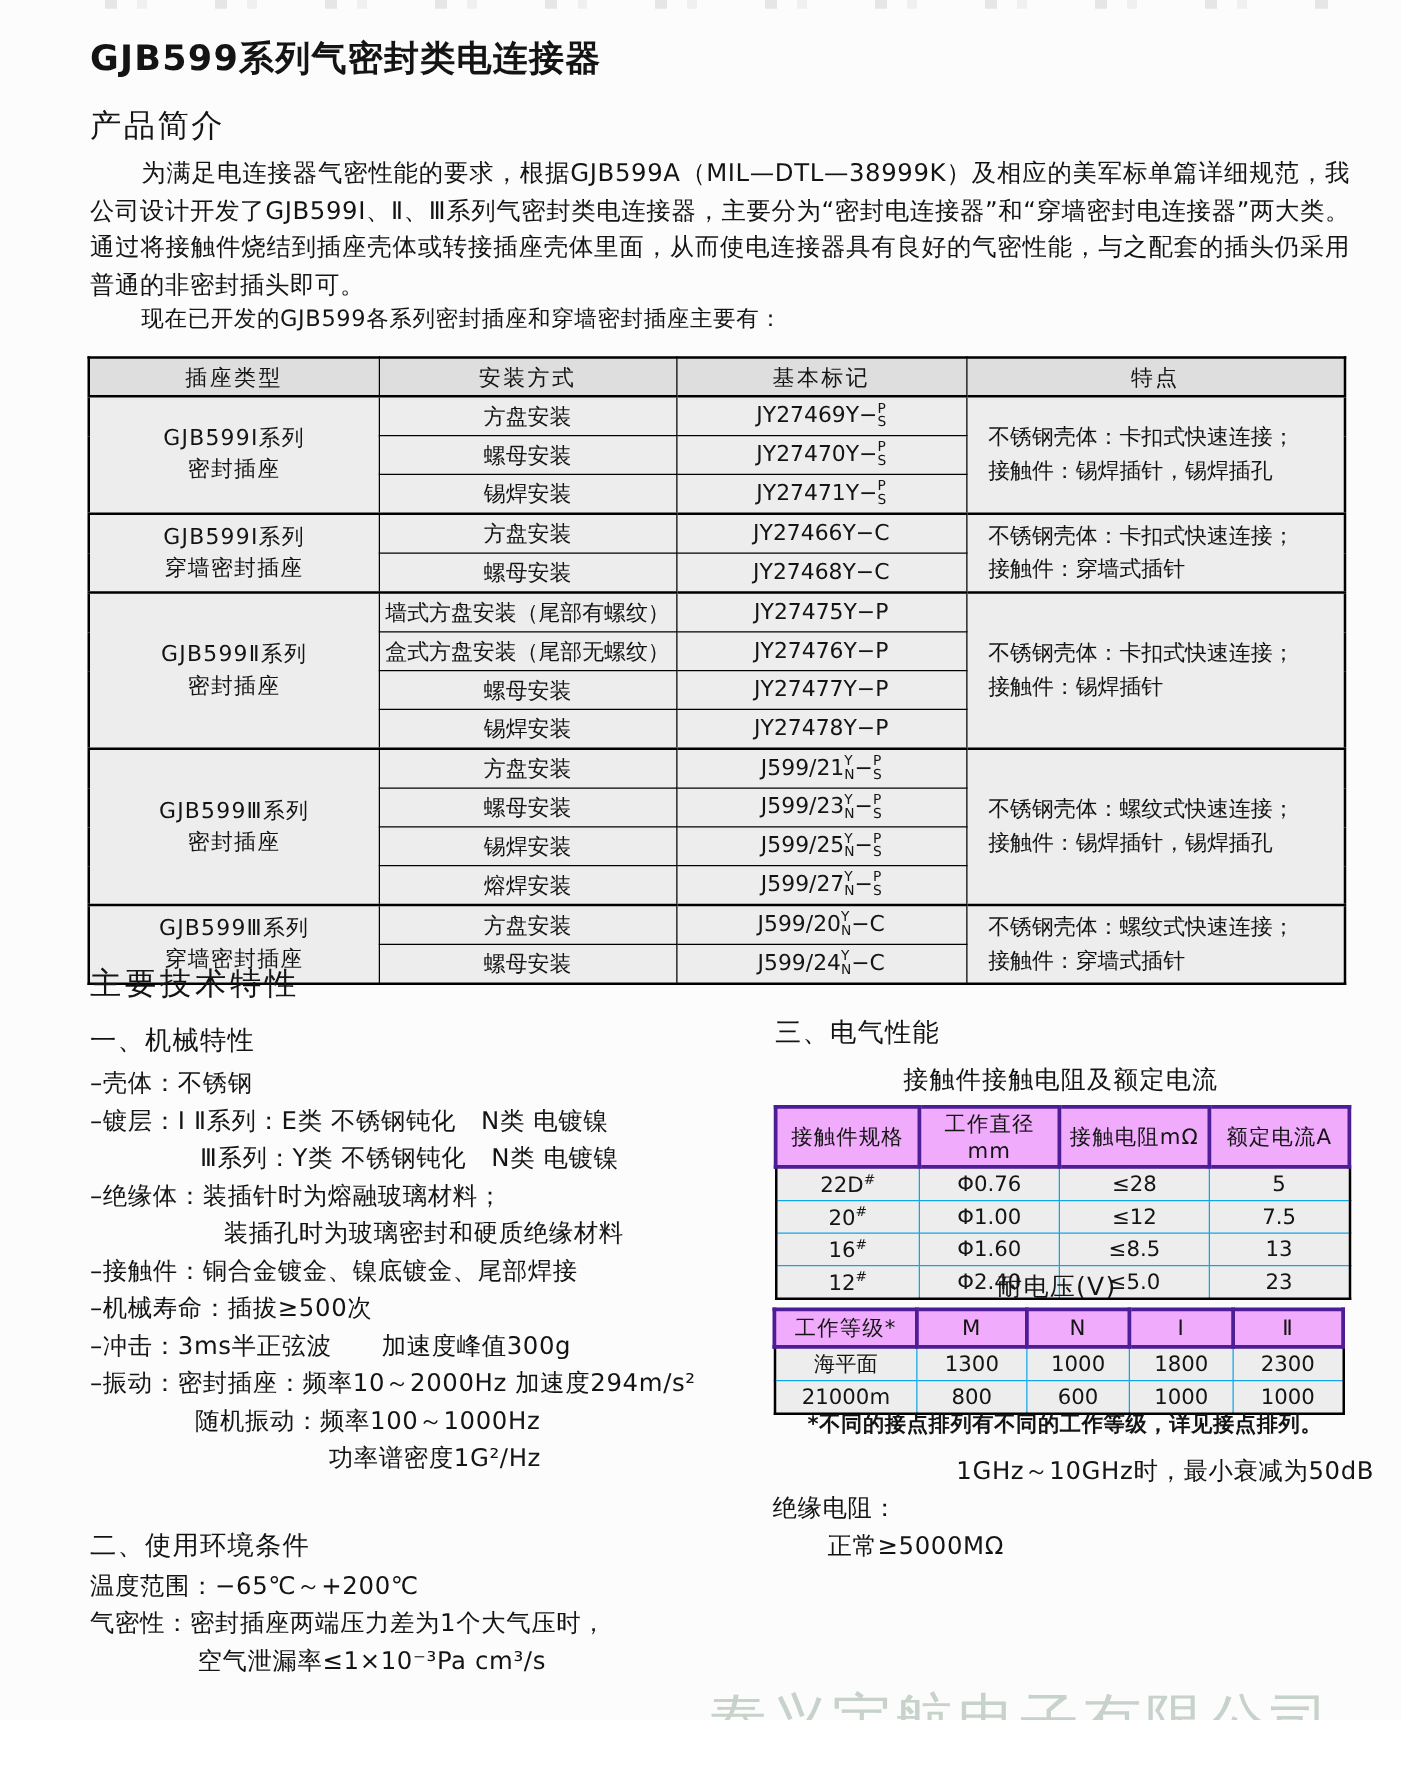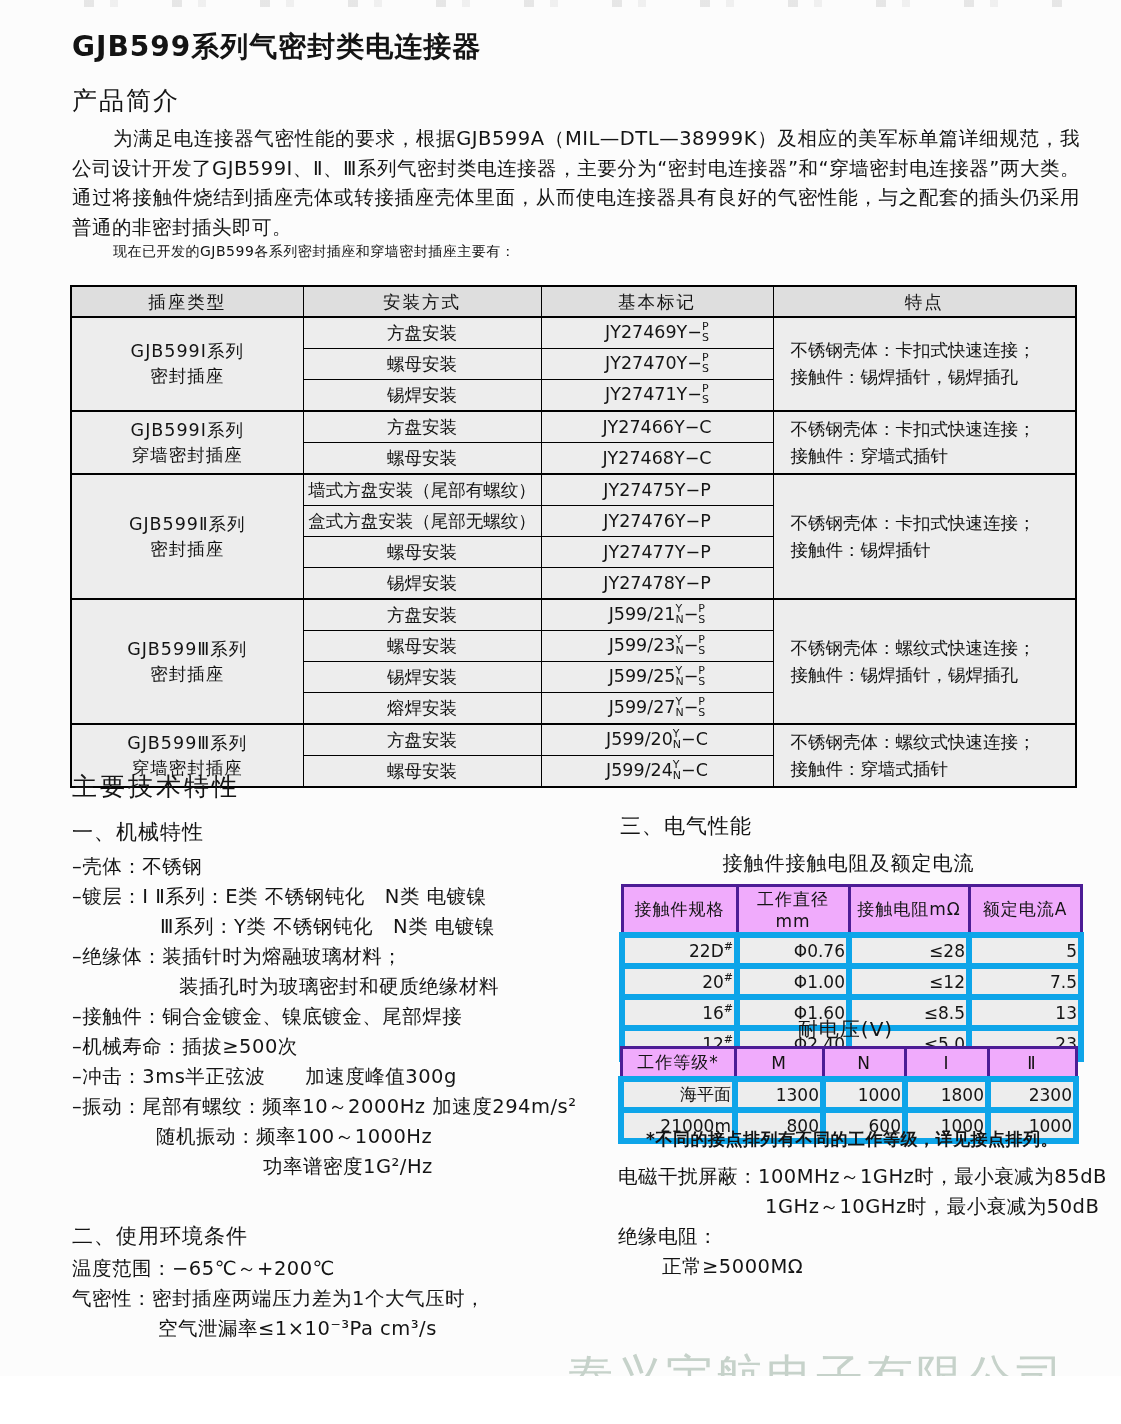--- a/index.html
+++ b/index.html
@@ -24,21 +24,21 @@
     font-size:28px;font-weight:bold;letter-spacing:1px;
   }
   .h-intro{position:absolute;left:72px;top:84px;font-size:25px;font-weight:normal;letter-spacing:2px;}
   .para{
     position:absolute;left:72px;top:124px;width:1008px;
     font-size:19.5px;line-height:29.5px;text-indent:41px;
     text-align:justify;letter-spacing:.5px;
   }
   .para2{
     position:absolute;left:72px;top:243px;width:1008px;
-    font-size:14px;text-indent:41px;letter-spacing:.5px;
+    font-size:18px;text-indent:41px;letter-spacing:.5px;
   }
   
   table{border-collapse:collapse;table-layout:fixed;}
   .main-table{position:absolute;left:70px;top:285px;width:1005px;font-size:17.5px;border:2px solid #000;}
   .main-table th{
     background:#dedede;border:1px solid #000;border-bottom:2px solid #000;
     height:27px;font-weight:normal;letter-spacing:2px;
   }
   .main-table td{background:#ededed;border:1px solid #000;height:30px;text-align:center;padding:0;}
   .main-table tr.gfirst td{border-top:2px solid #000;}
@@ -51,21 +51,21 @@
   }
   
   .h-tech{position:absolute;left:72px;top:770px;font-size:25px;letter-spacing:3px;}
   .h-sub{position:absolute;font-size:21px;letter-spacing:1px;}
   .lines{position:absolute;}
   .specline{font-size:19.5px;line-height:30px;white-space:pre;letter-spacing:.5px;}
   
   .tbl-title{position:absolute;font-size:20px;text-align:center;letter-spacing:1px;}
   .sub-table{font-size:17px;border:2px solid #000;position:absolute;}
   .sub-table th{background:#f0abfc;border:3px solid #4c1d95;height:25px;font-weight:normal;letter-spacing:1px;}
-  .sub-table td{background:#ededed;border:6px solid #0ea5e9;height:23px;text-align:right;}
+  .sub-table td{background:#ededed;border:1px solid #0ea5e9;height:23px;text-align:center;}
   .note{position:absolute;font-size:17px;letter-spacing:.5px;}
   
   .wm-center{
     position:absolute;left:352px;top:538px;
     font-family:"DejaVu Serif","Liberation Serif",serif;
     font-weight:bold;font-size:205px;line-height:1.05;letter-spacing:8px;
     opacity:.40;mix-blend-mode:multiply;pointer-events:none;z-index:5;
   }
   .wm-bottom{
     position:absolute;left:566px;top:1346px;
@@ -250,21 +250,21 @@
   <div class="h-sub" style="left:72px;top:818px;">一、机械特性</div>
   <div class="lines" style="left:72px;top:852px;" id="mech-lines">
       <div class="specline" style="padding-left: 0px;">–壳体：不锈钢</div>
       <div class="specline" style="padding-left: 0px;">–镀层：Ⅰ Ⅱ系列：E类 不锈钢钝化　N类 电镀镍</div>
       <div class="specline" style="padding-left: 88px;">Ⅲ系列：Y类 不锈钢钝化　N类 电镀镍</div>
       <div class="specline" style="padding-left: 0px;">–绝缘体：装插针时为熔融玻璃材料；</div>
       <div class="specline" style="padding-left: 107px;">装插孔时为玻璃密封和硬质绝缘材料</div>
       <div class="specline" style="padding-left: 0px;">–接触件：铜合金镀金、镍底镀金、尾部焊接</div>
       <div class="specline" style="padding-left: 0px;">–机械寿命：插拔≥500次</div>
       <div class="specline" style="padding-left: 0px;">–冲击：3ms半正弦波　　加速度峰值300g</div>
-      <div class="specline" style="padding-left: 0px;">–振动：尾部有螺纹：频率10～2000Hz 加速度294m/s²</div>
+      <div class="specline" style="padding-left: 0px;">–振动：密封插座：频率10～2000Hz 加速度294m/s²</div>
       <div class="specline" style="padding-left: 84px;">随机振动：频率100～1000Hz</div>
       <div class="specline" style="padding-left: 191px;">功率谱密度1G²/Hz</div>
     </div>
 
   <div class="h-sub" style="left:72px;top:1222px;">二、使用环境条件</div>
   <div class="lines" style="left:72px;top:1254px;" id="env-lines">
       <div class="specline" style="padding-left: 0px;">温度范围：−65℃～+200℃</div>
       <div class="specline" style="padding-left: 0px;">气密性：密封插座两端压力差为1个大气压时，</div>
       <div class="specline" style="padding-left: 86px;">空气泄漏率≤1×10⁻³Pa cm³/s</div>
     </div>
@@ -346,21 +346,20 @@
           <td>800</td>
           <td>600</td>
           <td>1000</td>
           <td>1000</td>
         </tr>
       </tbody>
   </table>
   <div class="note" style="left:646px;top:1128px;font-weight:bold;">*不同的接点排列有不同的工作等级，详见接点排列。</div>
 
   <div class="lines" style="left:618px;top:1162px;" id="elec-lines">
-      <div class="specline" style="padding-left: 0px;">电磁干扰屏蔽：100MHz～1GHz时，最小衰减为85dB</div>
       <div class="specline" style="padding-left: 147px;">1GHz～10GHz时，最小衰减为50dB</div>
       <div class="specline" style="padding-left: 0px;">绝缘电阻：</div>
       <div class="specline" style="padding-left: 44px;">正常≥5000MΩ</div>
     </div>
 
   <div class="wm-bottom" style="color: rgb(198, 210, 202);">泰兴宇航电子有限公司</div>
 
 </div>
 
 </body></html>

